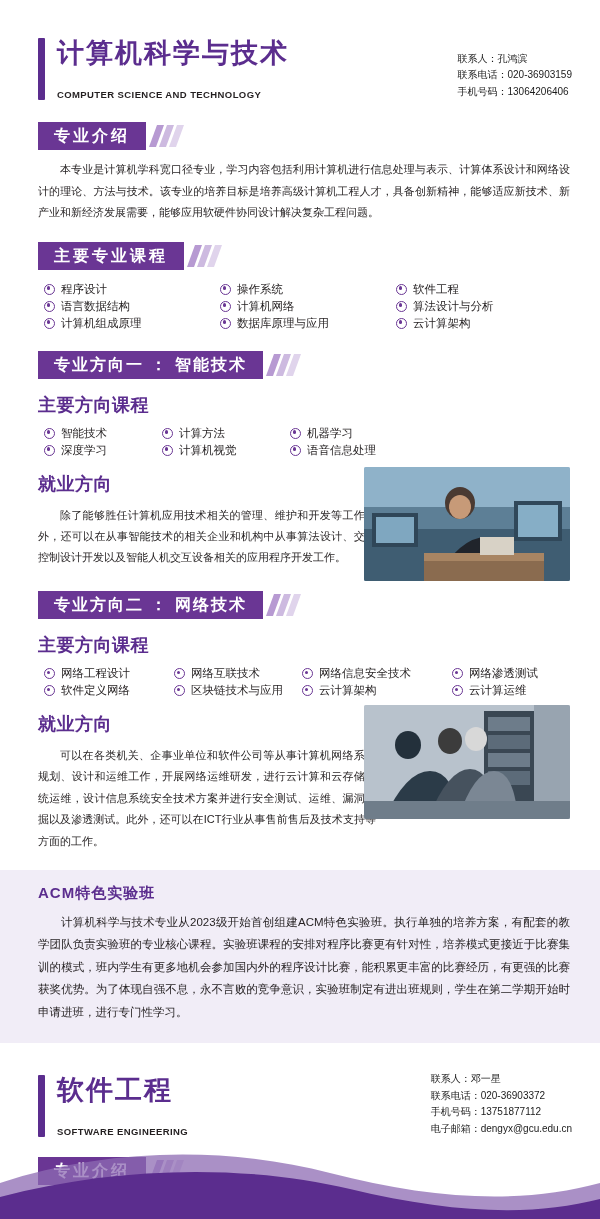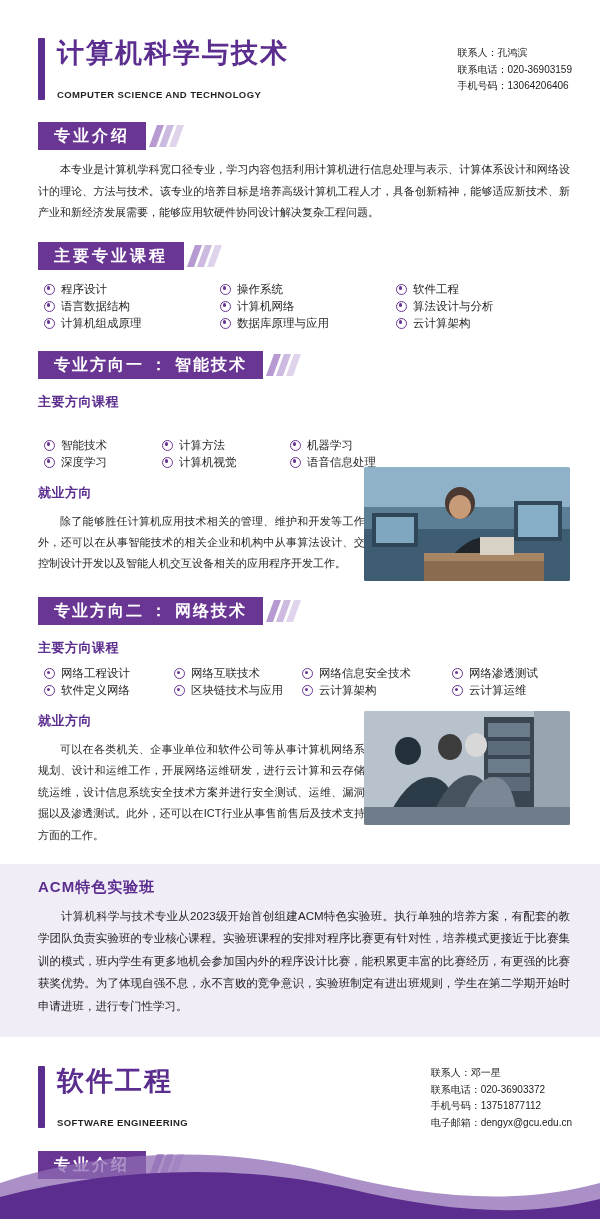--- a/index.html
+++ b/index.html
@@ -18,21 +18,21 @@
   .page {
     position: relative;
     width: 600px;
     height: 1219px;
     overflow: hidden;
   }
 
   
   .dept-header {
     display: flex;
-    align-items: center;
+    align-items: flex-end;
     padding: 38px 28px 0 38px;
   }
   .dept-title-wrap {
     display: flex;
     align-items: stretch;
     flex: 0 0 auto;
   }
   .dept-bar {
     width: 7px;
     background: #5b2d8e;
@@ -140,21 +140,21 @@
     left: 1.8px;
     top: 1.8px;
     width: 3.6px;
     height: 3.6px;
     border-radius: 50%;
     background: #6a3694;
   }
 
   
   .sub-head {
-    font-size: 13px;
+    font-size: 18px;
     font-weight: bold;
     color: #5b2d8e;
     margin: 14px 0 0 38px;
     letter-spacing: 0.5px;
   }
 
   
   .dir-body {
     position: relative;
   }
@@ -305,21 +305,21 @@
         <ellipse cx="96" cy="36" rx="15" ry="16" fill="#4a3a32"></ellipse>
         <ellipse cx="96" cy="40" rx="11" ry="12" fill="#c79a78"></ellipse>
         <path d="M70 114 q26 -44 52 -44 q26 0 36 44 z" fill="#20242b"></path>
         <rect x="60" y="92" width="120" height="22" fill="#8a6b4f"></rect>
         <rect x="60" y="86" width="120" height="8" fill="#a88563"></rect>
         <rect x="116" y="70" width="34" height="18" fill="#d8d2c6"></rect>
       </svg>
     </div>
 
     <div class="sub-head">主要方向课程</div>
-    <div class="course-grid dir1" style="margin-top:27px;">
+    <div class="course-grid dir1" style="margin-top:9px;">
       <div class="citem">
           <span class="bullet"></span>
           <span>智能技术</span>
         </div>
       <div class="citem">
           <span class="bullet"></span>
           <span>计算方法</span>
         </div>
       <div class="citem">
           <span class="bullet"></span>

